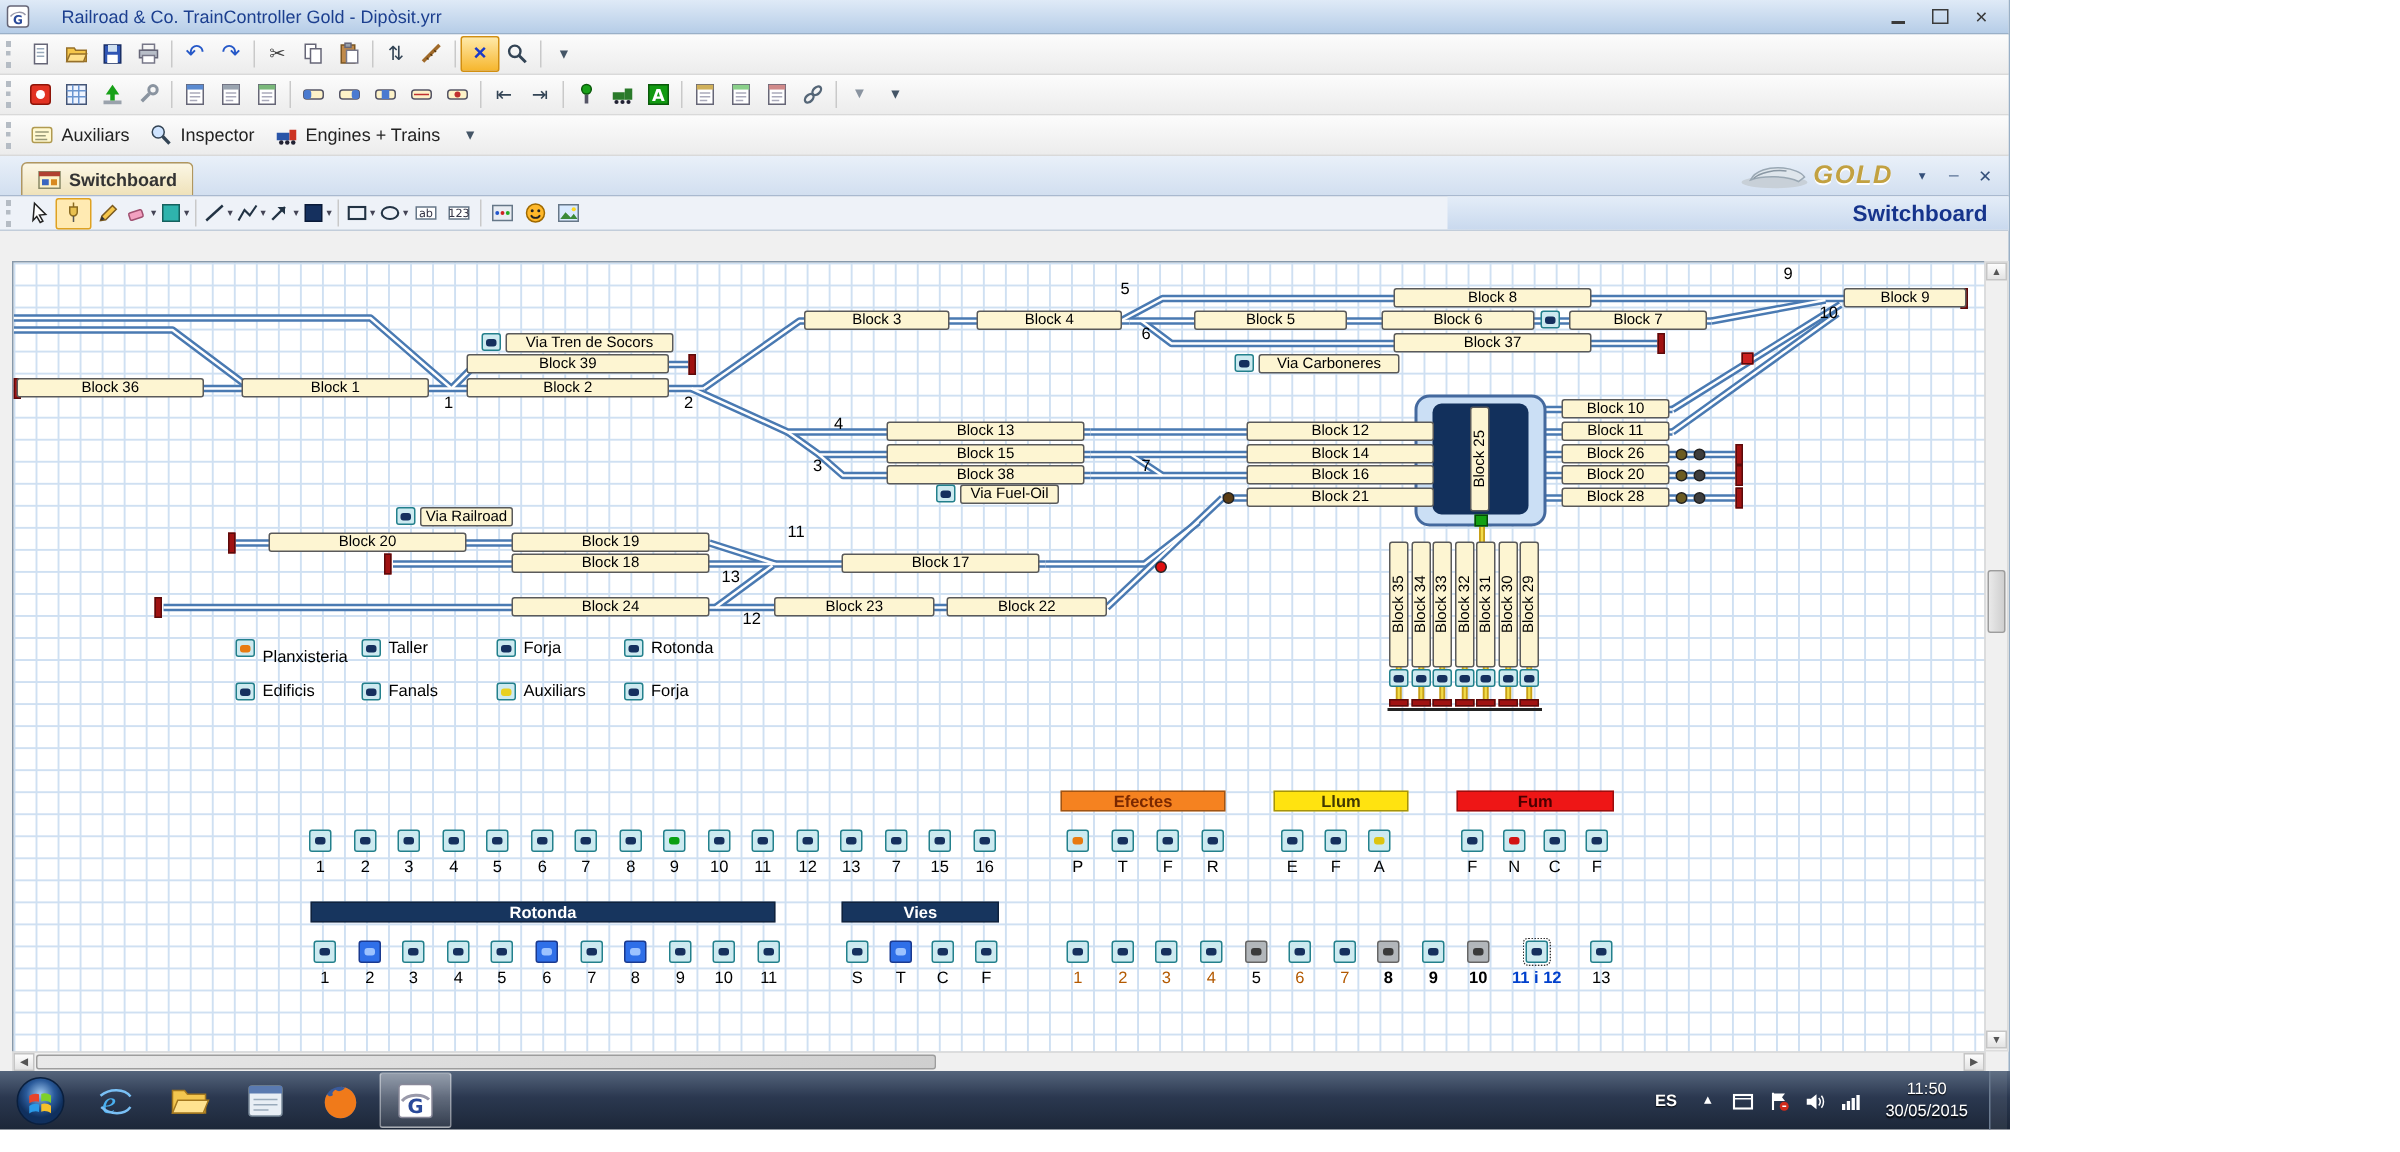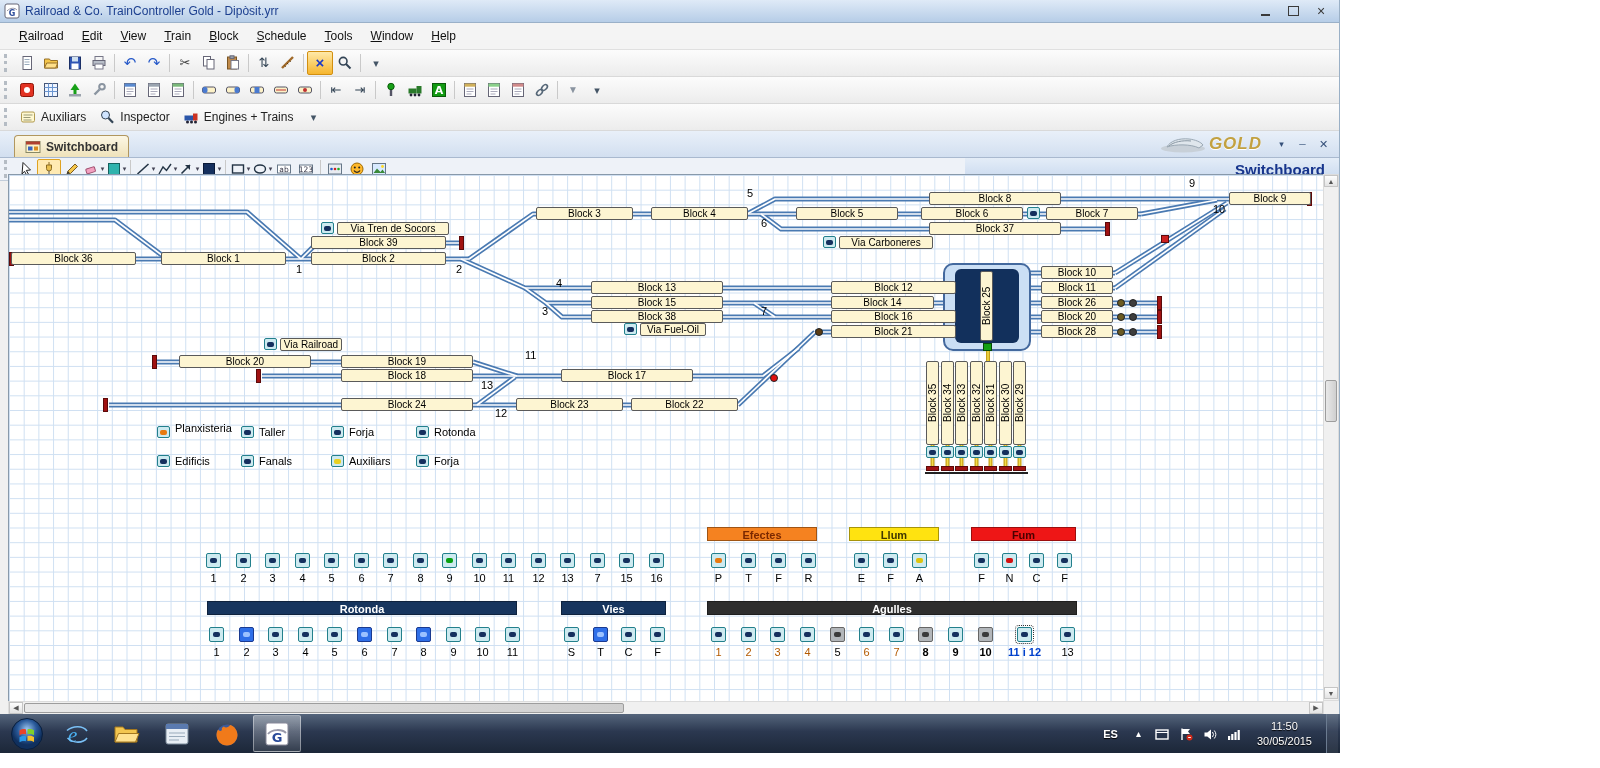--- a/index.html
+++ b/index.html
@@ -2,21 +2,21 @@
 <html><head>
 <meta charset="utf-8">
 <style>
   html,body{margin:0;padding:0}
   body{width:1600px;height:768px;background:#fff;font-family:"Liberation Sans",sans-serif;overflow:hidden;position:relative;font-size:12px;color:#000}
   .desktop{position:absolute;left:0;top:0;width:1340px;height:753px;background:#fff}
   .appwin{position:absolute;left:0;top:0;width:1340px;height:714px;background:#f0f0f0;border-right:1px solid #9ab0c6;box-sizing:border-box}
 
   
   .titlebar{height:22px;background:linear-gradient(#dfeaf7,#b6cde7);display:flex;align-items:center;padding:0 4px;border-bottom:1px solid #9ab0c8}
-  .titlebar .ttl{color:#1c3f8f;font-size:12px;margin-left:5px;flex:1;white-space:nowrap;overflow:hidden}
+  .titlebar .ttl{color:#1c3f8f;font-size:12px;margin-left:21px;flex:1;white-space:nowrap;overflow:hidden}
   .wbtn{width:28px;height:17px;display:flex;align-items:center;justify-content:center;color:#3a3a3a;font-size:12px;line-height:1}
   .wbtn span{pointer-events:none}
 
   
   .menubar{height:26px;background:#f4f4f4;display:flex;align-items:center;padding-left:10px;border-bottom:1px solid #e0e0e0}
   .menu-item{padding:5px 9px;color:#111}
   .menu-item u{text-decoration:underline}
 
   
   .tbar{height:26px;background:linear-gradient(#fcfcfc,#ececec);display:flex;align-items:center;border-bottom:1px solid #d9d9d9;padding-left:2px}
@@ -100,31 +100,20 @@
       <span class="ttl">Railroad &amp; Co. TrainController Gold - Dipòsit.yrr</span>
       <span class="wbtn">
           <span style="border-bottom:2px solid #3a3a3a;width:9px;height:7px"></span>
         </span>
       <span class="wbtn">
           <span style="border:1px solid #3a3a3a;width:9px;height:8px"></span>
         </span>
       <span class="wbtn" style="font-size:14px">×</span>
     </div>
 
-    <div class="menubar" id="menubar">
-        <div class="menu-item"><u>R</u>ailroad</div>
-        <div class="menu-item"><u>E</u>dit</div>
-        <div class="menu-item"><u>V</u>iew</div>
-        <div class="menu-item"><u>T</u>rain</div>
-        <div class="menu-item"><u>B</u>lock</div>
-        <div class="menu-item"><u>S</u>chedule</div>
-        <div class="menu-item"><u>T</u>ools</div>
-        <div class="menu-item"><u>W</u>indow</div>
-        <div class="menu-item"><u>H</u>elp</div>
-      </div>
 
     <div class="tbar" id="toolbar-main">
         <div class="grip"></div>
         <div class="tbtn">
           <svg width="16" height="16" viewBox="0 0 16 16" xmlns="http://www.w3.org/2000/svg">
             <rect x="4" y="1.5" width="8.5" height="13" fill="#fff" stroke="#667"></rect>
             <path d="M5.5 4.5h5M5.5 7h5M5.5 9.5h5" stroke="#9ab"></path>
           </svg>
         </div>
         <div class="tbtn">
@@ -634,21 +623,21 @@
         <div class="block" style="left: 787px; top: 32px; width: 102px;">Block 5</div>
         <div class="block" style="left: 912px; top: 32px; width: 102px;">Block 6</div>
         <div class="block" style="left: 1037px; top: 32px; width: 92px;">Block 7</div>
         <div class="block" style="left: 920px; top: 17px; width: 132px;">Block 8</div>
         <div class="block" style="left: 920px; top: 47px; width: 132px;">Block 37</div>
         <div class="block" style="left: 1220px; top: 17px; width: 82px;">Block 9</div>
         <div class="block" style="left: 582px; top: 106px; width: 132px;">Block 13</div>
         <div class="block" style="left: 582px; top: 121px; width: 132px;">Block 15</div>
         <div class="block" style="left: 582px; top: 135px; width: 132px;">Block 38</div>
         <div class="block" style="left: 822px; top: 106px; width: 125px;">Block 12</div>
-        <div class="block" style="left: 822px; top: 121px; width: 103px;">Block 14</div>
+        <div class="block" style="left: 822px; top: 121px; width: 125px;">Block 14</div>
         <div class="block" style="left: 822px; top: 135px; width: 125px;">Block 16</div>
         <div class="block" style="left: 822px; top: 150px; width: 125px;">Block 21</div>
         <div class="block" style="left: 1032px; top: 91px; width: 72px;">Block 10</div>
         <div class="block" style="left: 1032px; top: 106px; width: 72px;">Block 11</div>
         <div class="block" style="left: 1032px; top: 121px; width: 72px;">Block 26</div>
         <div class="block" style="left: 1032px; top: 135px; width: 72px;">Block 20</div>
         <div class="block" style="left: 1032px; top: 150px; width: 72px;">Block 28</div>
         <div class="block" style="left: 170px; top: 180px; width: 132px;">Block 20</div>
         <div class="block" style="left: 332px; top: 180px; width: 132px;">Block 19</div>
         <div class="block" style="left: 332px; top: 194px; width: 132px;">Block 18</div>
@@ -711,21 +700,21 @@
         <div class="num" style="left: 533px; top: 130px;">3</div>
         <div class="num" style="left: 752px; top: 130px;">7</div>
         <div class="num" style="left: 1180px; top: 2px;">9</div>
         <div class="num" style="left: 1204px; top: 28px;">10</div>
         <div class="num" style="left: 516px; top: 174px;">11</div>
         <div class="num" style="left: 472px; top: 204px;">13</div>
         <div class="num" style="left: 486px; top: 232px;">12</div>
         <div class="pbtn mini" style="left: 148px; top: 251px;">
           <i style="background: rgb(232, 122, 16);"></i>
         </div>
-        <div class="legend-label" style="left: 166px; top: 247px;">Planxisteria</div>
+        <div class="legend-label" style="left: 166px; top: 257px;">Planxisteria</div>
         <div class="pbtn mini" style="left: 232px; top: 251px;">
           <i></i>
         </div>
         <div class="legend-label" style="left: 250px; top: 251px;">Taller</div>
         <div class="pbtn mini" style="left: 322px; top: 251px;">
           <i></i>
         </div>
         <div class="legend-label" style="left: 340px; top: 251px;">Forja</div>
         <div class="pbtn mini" style="left: 407px; top: 251px;">
           <i></i>
@@ -913,21 +902,20 @@
         </div>
         <div class="plabel" style="left: 569.5px; top: 471px;">T</div>
         <div class="pbtn" style="left: 612px; top: 452px;">
           <i></i>
         </div>
         <div class="plabel" style="left: 597.5px; top: 471px;">C</div>
         <div class="pbtn" style="left: 641px; top: 452px;">
           <i></i>
         </div>
         <div class="plabel" style="left: 626.5px; top: 471px;">F</div>
-        <div class="panel-bar" style="left: 698px; top: 426px; width: 370px; background: rgb(46, 46, 46); color: rgb(255, 255, 255);">Agulles</div>
         <div class="pbtn" style="left: 702px; top: 452px;">
           <i></i>
         </div>
         <div class="plabel" style="left: 687.5px; top: 471px; color: rgb(179, 89, 0);">1</div>
         <div class="pbtn" style="left: 732px; top: 452px;">
           <i></i>
         </div>
         <div class="plabel" style="left: 717.5px; top: 471px; color: rgb(179, 89, 0);">2</div>
         <div class="pbtn" style="left: 761px; top: 452px;">
           <i></i>

